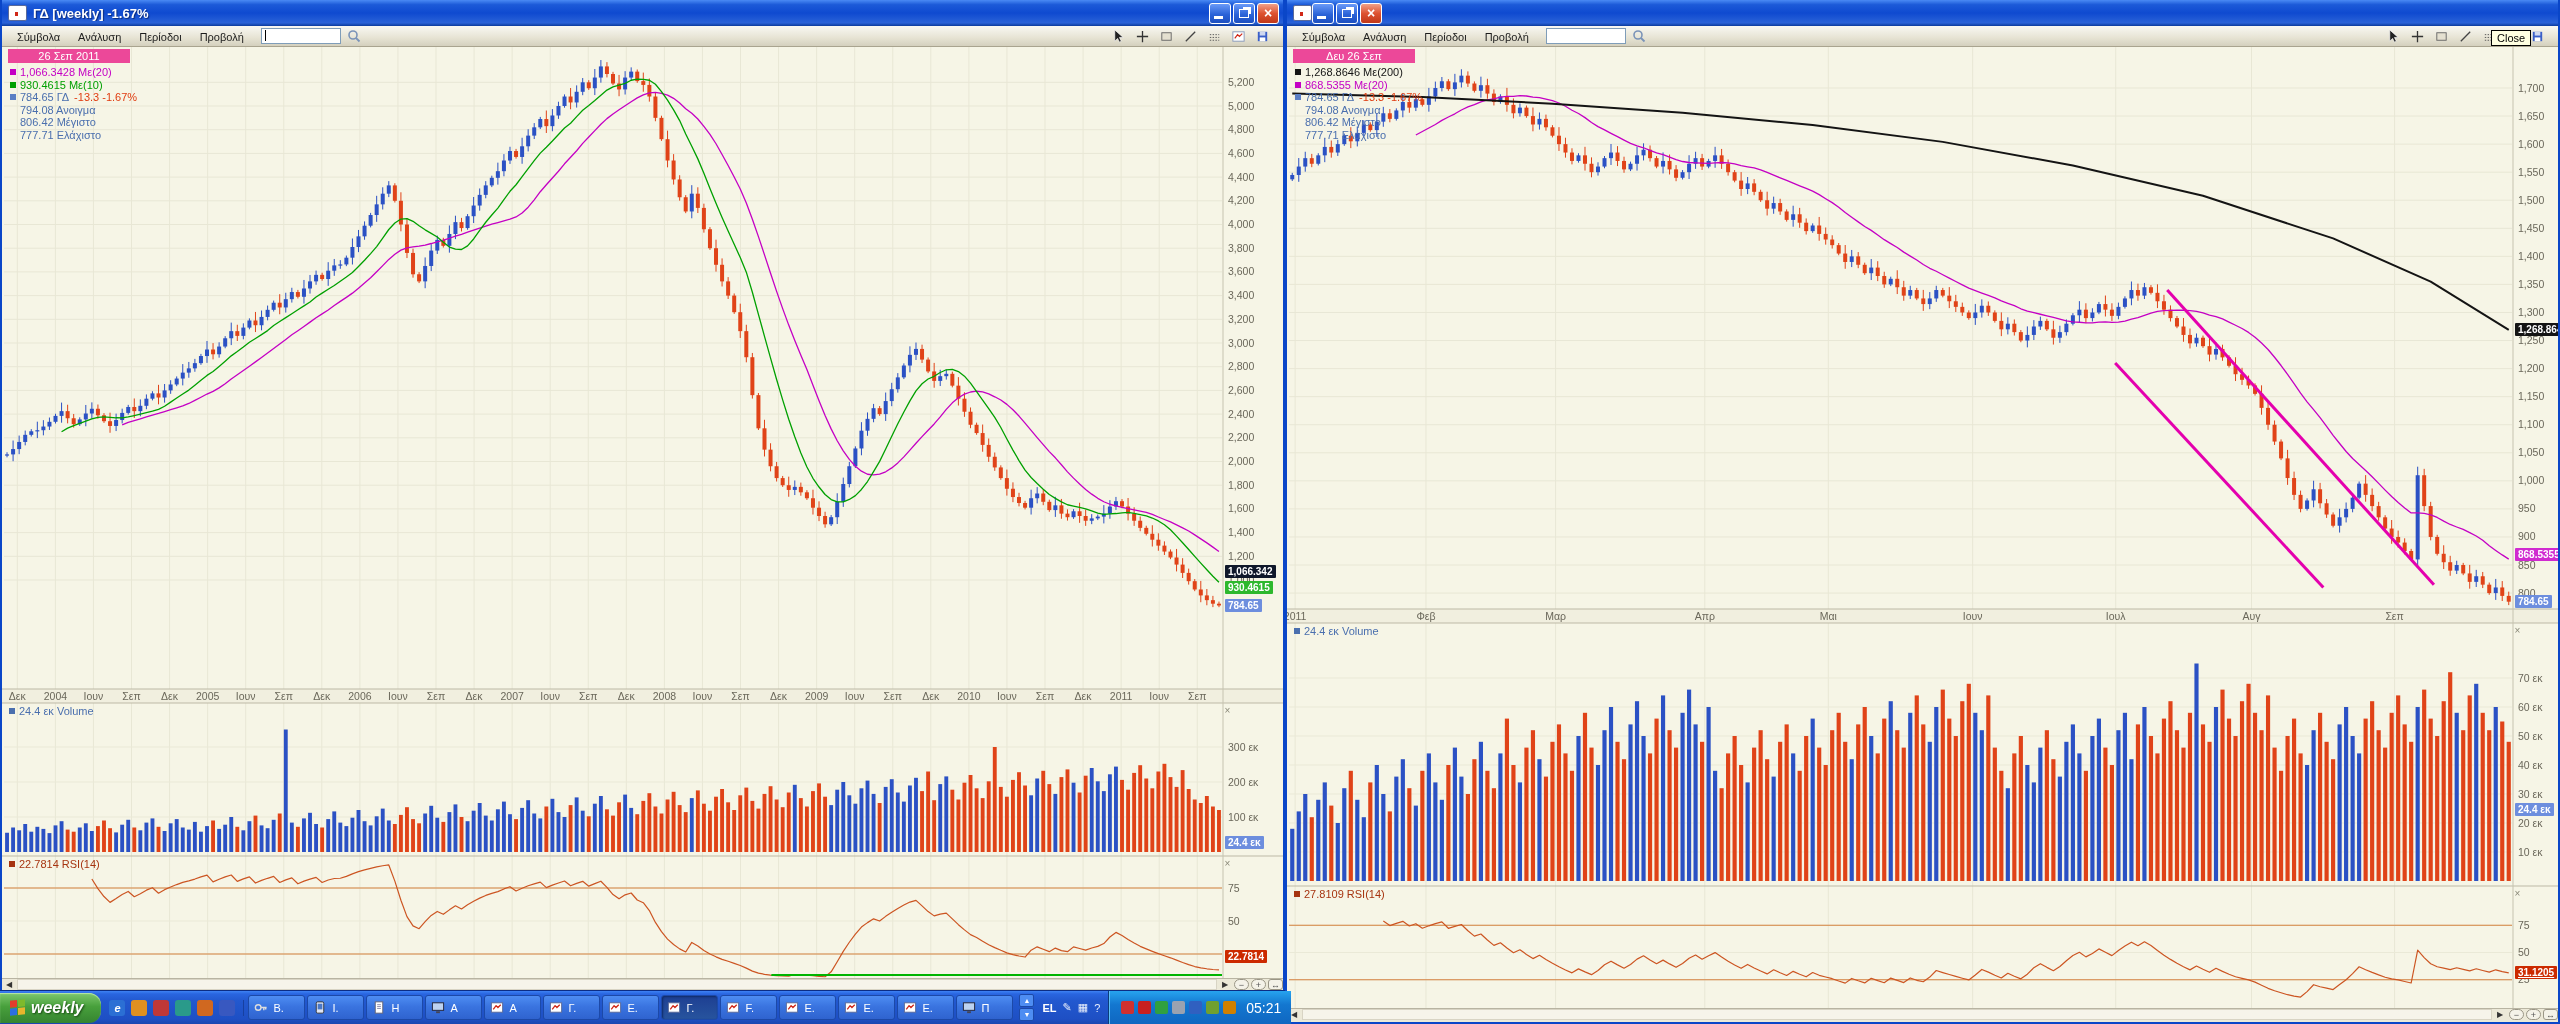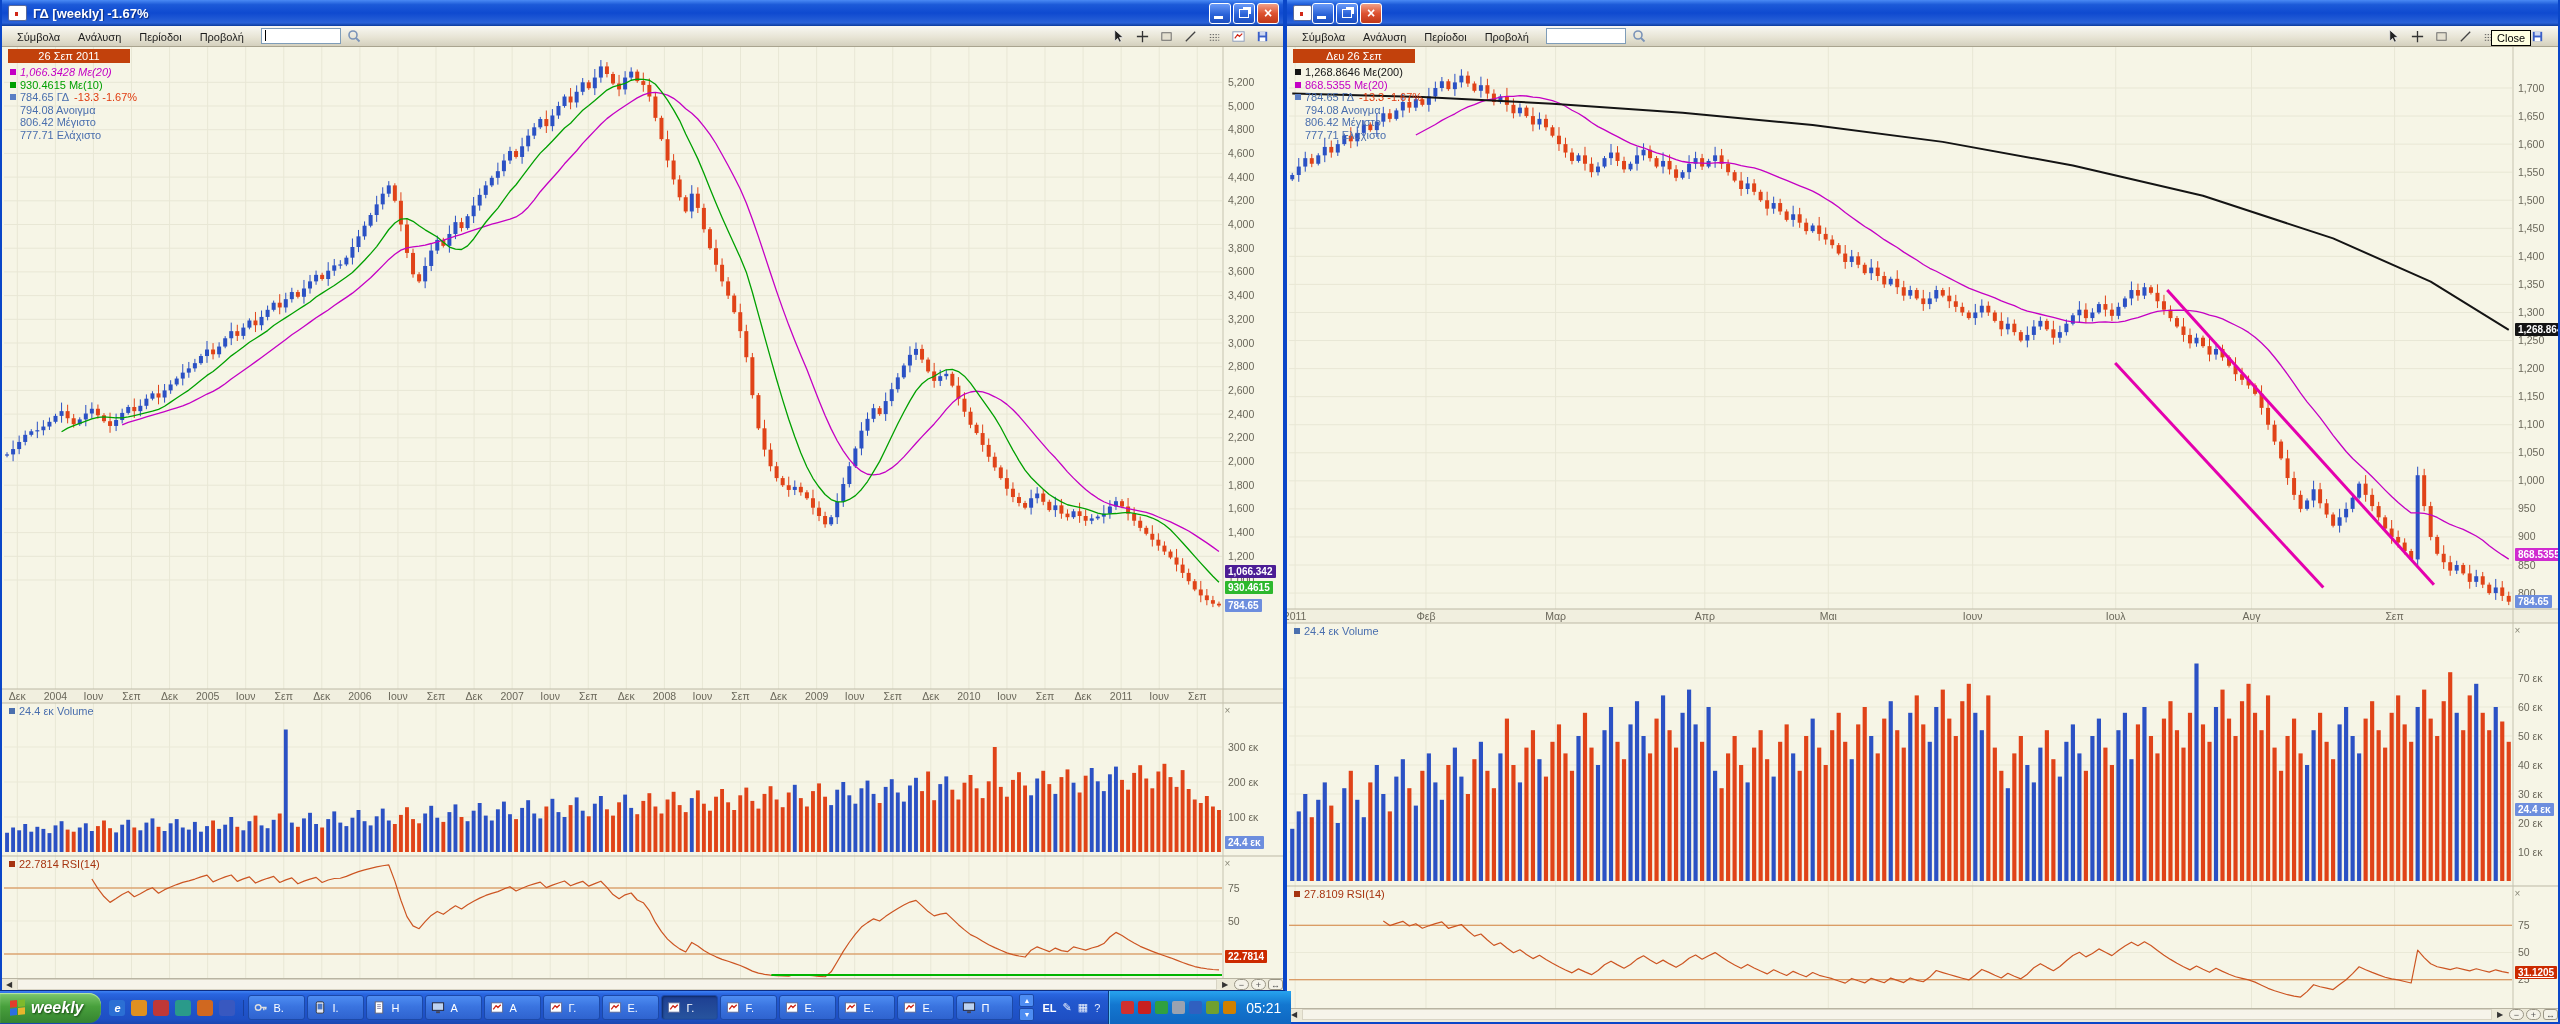--- a/index.html
+++ b/index.html
@@ -23,21 +23,21 @@
   .searchbox{width:74px;height:14px;border:1px solid #7f9db9;font-size:11px;padding:0 2px;background:#fff;}
   .caret{position:absolute;left:4px;top:2px;width:1px;height:11px;background:#000;}
   .mag{margin-left:6px;width:14px;height:14px;display:inline-block;}
   .tools{margin-left:auto;display:flex;gap:3px;align-items:center;padding-right:4px;}
   .tool-btn{width:19px;height:17px;display:inline-flex;align-items:center;justify-content:center;border:1px solid transparent;}
   .tool-btn svg{width:15px;height:15px;}
   .chartbody{position:relative;background:#f6f5e6;overflow:hidden;}
   .chartbody svg{position:absolute;left:0;top:0;}
   .chartbody svg text{font-family:"Liberation Sans",sans-serif;font-size:10.5px;fill:#6a675a;}
   .legend{position:absolute;left:6px;top:2px;pointer-events:none;}
-  .datechip{background:#c2410c;color:#fff;font-size:11px;padding:1px 0;width:122px;text-align:center;margin-bottom:3px;}
+  .datechip{background:#ec4899;color:#fff;font-size:11px;padding:1px 0;width:122px;text-align:center;margin-bottom:3px;}
   .lrow{display:flex;align-items:center;height:12.5px;font-size:11px;white-space:nowrap;}
   .bull{width:6px;height:6px;display:inline-block;margin:0 4px 0 2px;flex:none;}
   .nobull{width:6px;margin:0 4px 0 2px;display:inline-block;}
   .lsuffix{margin-left:5px;}
   .panel-label{position:absolute;font-size:11px;display:flex;align-items:center;pointer-events:none;white-space:nowrap;}
   .panel-x{position:absolute;width:11px;height:11px;font-size:10px;line-height:10px;text-align:center;color:#8a8878;cursor:default;}
   .axis-badge{position:absolute;color:#fff;font-size:10px;font-weight:bold;padding:1px 3px;border-radius:1px;white-space:nowrap;pointer-events:none;}
   .bottomrow{position:absolute;left:0;width:100%;height:12px;background:#ece9d8;border-top:1px solid #b8b4a2;display:flex;align-items:center;box-sizing:border-box;}
   .sb-btn{border:none;background:#ece9d8;font-size:8px;color:#333;width:14px;height:11px;line-height:10px;padding:0;}
   .sb-track{flex:1;height:9px;background:#f6f4ea;border:1px solid #d8d4c4;margin:0 1px;}
@@ -874,21 +874,21 @@
           <rect x="1214.9701492537315" y="556.7" width="4" height="1.7774999999999181" fill="#e04318"></rect>
           <polyline points="120.16417910447761,377.83017500000005 126.22388059701493,375.46017500000005 132.28358208955225,373.56417500000003 138.34328358208955,371.75705000000005 144.40298507462688,369.949925 150.46268656716418,368.05392500000005 156.5223880597015,366.418625 162.5820895522388,364.6115 168.64179104477614,362.74512500000003 174.70149253731344,360.87874999999997 180.76119402985077,358.953125 186.82089552238807,356.4587 192.8805970149254,353.407325 198.9402985074627,350.23744999999997 205,347.03795 211.05970149253733,344.31245 217.11940298507463,340.87595 223.17910447761196,336.72844999999995 229.23880597014926,331.98845 235.2985074626866,327.7817 241.3582089552239,323.5157 247.41791044776122,319.19045 253.47761194029852,314.89482499999997 259.53731343283584,310.451075 265.5970149253732,306.007325 271.65671641791045,301.4747 277.7164179104478,296.9717 283.7761194029851,292.40945 289.83582089552243,287.78795 295.8955223880597,283.6997 301.95522388059703,279.49294999999995 308.01492537313436,275.144 314.07462686567163,270.729875 320.13432835820896,266.878625 326.1940298507463,262.93850000000003 332.2537313432836,258.49475 338.3134328358209,254.38872500000002 344.3731343283582,250.35972500000003 350.43283582089555,246.15297500000003 356.4925373134329,241.175975 362.55223880597015,236.08047499999998 368.6119402985075,230.80722500000002 374.6716417910448,224.76372500000002 380.73134328358213,218.601725 386.7910447761194,212.380475 392.85074626865674,207.28497500000003 398.91044776119406,203.137475 404.97014925373134,200.826725 411.02985074626866,199.937975 417.089552238806,199.16772500000002 423.1492537313433,198.04197499999998 429.2089552238806,196.50147500000003 435.2686567164179,194.7536 441.32835820895525,193.0946 447.3880597014926,191.25785000000002 453.44776119402985,189.09522500000003 459.5074626865672,187.27625 465.5671641791045,185.20250000000004 471.62686567164184,183.12875000000003 477.6865671641791,181.055 483.74626865671644,179.0405 489.80597014925377,177.18005000000005 495.86567164179104,175.52105000000006 501.92537313432837,173.86205 507.9850746268657,172.14380000000006 514.044776119403,169.95155000000005 520.1044776119403,166.04105000000004 526.1641791044776,160.17530000000005 532.2238805970148,152.8283 538.2835820895522,144.71105000000006 544.3432835820895,137.71955000000003 550.4029850746268,130.96505000000002 556.4626865671642,124.26980000000003 562.5223880597015,116.80430000000007 568.5820895522388,110.22755000000006 574.6417910447761,103.71005000000002 580.7014925373134,96.42230000000006 586.7611940298507,90.02330000000006 592.820895522388,83.62430000000006 598.8805970149253,77.20160000000004 604.9402985074627,71.6321000000001 611,66.91580000000005 617.0597014925373,62.82755000000003 623.1194029850745,58.68005000000005 629.1791044776119,54.71030000000002 635.2388059701492,50.918300000000045 641.2985074626865,47.84915000000001 647.3582089552239,45.893899999999974 653.4179104477612,45.419899999999984 659.4776119402985,46.42714999999998 665.5373134328358,48.145399999999995 671.5970149253731,51.344899999999996 677.6567164179104,55.90715 683.7164179104477,61.65439999999995 689.776119402985,66.21664999999996 695.8358208955224,72.02314999999999 701.8955223880597,79.37014999999997 707.955223880597,87.3689 714.0149253731342,96.73039999999997 720.0746268656716,107.47835000000009 726.1343283582089,118.55810000000008 732.1940298507462,129.99335000000008 738.2537313432836,142.08035000000007 744.3134328358209,156.06335000000007 750.3731343283582,172.23860000000002 756.4328358208955,189.59885000000003 762.4925373134328,207.836 768.5522388059701,226.322 774.6119402985074,244.334 780.6716417910447,261.635 786.7313432835821,278.1065 792.7910447761194,293.47595 798.8507462686567,308.2292 804.910447761194,322.5677 810.9701492537313,338.26895 817.0298507462686,353.67395 823.0895522388059,368.42719999999997 829.1492537313433,381.87694999999997 835.2089552238806,393.72695 841.2686567164179,403.8587 847.3283582089553,412.39070000000004 853.3880597014925,419.20445 859.4477611940298,424.18145000000004 865.5074626865671,427.26245 871.5671641791045,427.9142 877.6268656716418,427.20320000000004 883.6865671641791,424.77395 889.7462686567164,420.9227 895.8059701492537,415.88645 901.865671641791,409.9022 907.9253731343283,403.1477 913.9850746268656,396.251 920.044776119403,389.615 926.1044776119403,383.27525 932.1641791044776,376.93550000000005 938.223880597015,369.944 944.2835820895522,362.41925000000003 950.3432835820895,355.8425 956.4029850746268,350.68775000000005 962.4626865671642,347.07349999999997 968.5223880597015,344.99975 974.5820895522388,344.22950000000003 980.6417910447761,344.94050000000004 986.7014925373134,346.8365 992.7611940298507,349.799 998.820895522388,352.99850000000004 1004.8805970149253,357.38300000000004 1010.9402985074627,362.77475000000004 1017,369.05525 1023.0597014925373,376.16525 1029.1194029850747,383.33450000000005 1035.179104477612,390.563 1041.2388059701493,397.673 1047.2985074626868,404.60525 1053.358208955224,410.8265 1059.4179104477612,417.6995 1065.4776119402986,424.86875 1071.5373134328358,431.14925 1077.5970149253733,437.015 1083.6567164179105,442.466 1089.716417910448,447.14675 1095.7761194029852,451.323875 1101.8358208955224,454.760375 1107.8955223880598,457.248875 1113.955223880597,458.9375 1120.0149253731345,460.3595 1126.0746268656717,461.60375 1132.1343283582091,462.78875 1138.1940298507463,464.033 1144.2537313432838,465.3365 1150.313432835821,467.41025 1156.3731343283582,470.01725 1162.4328358208957,472.50575000000003 1168.4925373134329,474.87575 1174.5522388059703,477.83825 1180.6119402985075,480.80075 1186.671641791045,484.00025 1192.7313432835822,487.91075 1198.7910447761194,491.8805 1204.8507462686568,495.85025 1210.910447761194,500.11625 1216.9701492537315,504.56" fill="none" stroke="#c400c4" stroke-width="1.3" stroke-linejoin="round"></polyline>
           <polyline points="59.56716417910448,384.70910000000003 65.6268656716418,381.09485 71.6865671641791,378.60635 77.74626865671641,376.35485 83.80597014925372,374.22185 89.86567164179104,371.97035 95.92537313432835,370.47725 101.98507462686567,369.944 108.04477611940298,370.35875 114.1044776119403,370.7735 120.16417910447761,370.95125 126.22388059701493,369.82550000000003 132.28358208955225,368.52200000000005 138.34328358208955,367.15925000000004 144.40298507462688,365.678 150.46268656716418,364.13750000000005 156.5223880597015,362.36 162.5820895522388,359.279 168.64179104477614,355.1315 174.70149253731344,350.98400000000004 180.76119402985077,346.95500000000004 186.82089552238807,343.0919 192.8805970149254,338.29265 198.9402985074627,333.31565 205,328.39790000000005 211.05970149253733,324.4874 217.11940298507463,319.3919 223.17910447761196,314.1779 229.23880597014926,308.84540000000004 235.2985074626866,304.5794 241.3582089552239,300.07640000000004 247.41791044776122,295.289 253.47761194029852,291.497 259.53731343283584,287.5865 265.5970149253732,283.61675 271.65671641791045,278.462 277.7164179104478,274.55150000000003 283.7761194029851,270.641 289.83582089552243,266.7305 295.8955223880597,262.82 301.95522388059703,258.90950000000004 308.01492537313436,254.99900000000002 314.07462686567163,249.96275000000003 320.13432835820896,246.17075 326.1940298507463,242.26025000000004 332.2537313432836,238.52750000000003 338.3134328358209,234.22595 344.3731343283582,230.07844999999998 350.43283582089555,225.57545 356.4925373134329,219.53195 362.55223880597015,213.25144999999998 368.6119402985075,206.61545 374.6716417910448,199.56470000000002 380.73134328358213,191.03269999999998 386.7910447761194,182.5007 392.85074626865674,176.04244999999997 398.91044776119406,172.04900000000004 404.97014925373134,171.57500000000005 411.02985074626866,174.3005 417.089552238806,178.80350000000004 423.1492537313433,182.83250000000004 429.2089552238806,186.3875 435.2686567164179,189.9425 441.32835820895525,195.1565 447.3880597014926,200.01500000000004 453.44776119402985,202.14800000000002 459.5074626865672,202.50350000000003 465.5671641791045,198.83000000000004 471.62686567164184,191.957 477.6865671641791,183.30650000000003 483.74626865671644,175.24850000000004 489.80597014925377,167.9726 495.86567164179104,161.09960000000007 501.92537313432837,152.56760000000008 507.9850746268657,144.27260000000007 514.044776119403,137.75510000000008 520.1044776119403,129.57860000000005 526.1641791044776,121.52060000000006 532.2238805970148,113.69960000000009 538.2835820895522,106.11560000000009 544.3432835820895,100.19060000000007 550.4029850746268,93.95750000000004 556.4626865671642,87.44 562.5223880597015,81.041 568.5820895522388,76.1825 574.6417910447761,69.66500000000002 580.7014925373134,63.26600000000002 586.7611940298507,58.52600000000001 592.820895522388,53.549000000000035 598.8805970149253,48.287600000000054 604.9402985074627,43.073600000000056 611,39.874100000000055 617.0597014925373,38.215100000000064 623.1194029850745,36.31910000000005 629.1791044776119,33.23810000000009 635.2388059701492,32.17160000000007 641.2985074626865,32.432300000000055 647.3582089552239,33.26180000000005 653.4179104477612,37.29080000000005 659.4776119402985,44.566700000000026 665.5373134328358,53.21719999999999 671.5970149253731,62.81569999999999 677.6567164179104,73.5992 683.7164179104477,86.98970000000003 689.776119402985,99.1952 695.8358208955224,111.87470000000002 701.8955223880597,126.30799999999999 707.955223880597,141.476 714.0149253731342,156.17000000000002 720.0746268656716,170.39000000000004 726.1343283582089,183.899 732.1940298507462,197.171 738.2537313432836,210.56150000000002 744.3134328358209,225.137 750.3731343283582,245.28200000000004 756.4328358208955,267.32300000000004 762.4925373134328,289.36400000000003 768.5522388059701,311.168 774.6119402985074,332.49800000000005 780.6716417910447,352.88 786.7313432835821,372.314 792.7910447761194,389.78090000000003 798.8507462686567,405.8969 804.910447761194,419.9984 810.9701492537313,431.2559 817.0298507462686,440.0249 823.0895522388059,447.4904 829.1492537313433,452.58590000000004 835.2089552238806,454.95590000000004 841.2686567164179,454.8374 847.3283582089553,452.4674 853.3880597014925,448.628 859.4477611940298,442.466 865.5074626865671,434.5265 871.5671641791045,424.5725 877.6268656716418,414.3815 883.6865671641791,402.0575 889.7462686567164,389.2595 895.8059701492537,376.817 901.865671641791,364.967 907.9253731343283,353.828 913.9850746268656,343.874 920.044776119403,336.764 926.1044776119403,332.024 932.1641791044776,329.2985 938.223880597015,325.5065 944.2835820895522,322.781 950.3432835820895,322.4255 956.4029850746268,324.5585 962.4626865671642,329.18 968.5223880597015,336.17150000000004 974.5820895522388,344.58500000000004 980.6417910447761,353.117 986.7014925373134,361.649 992.7611940298507,370.29949999999997 998.820895522388,380.4905 1004.8805970149253,391.985 1010.9402985074627,403.124 1017,413.552 1023.0597014925373,423.1505 1029.1194029850747,430.4975 1035.179104477612,436.541 1041.2388059701493,442.229 1047.2985074626868,447.5615 1053.358208955224,451.3535 1059.4179104477612,454.9085 1065.4776119402986,457.7525 1071.5373134328358,459.1745 1077.5970149253733,460.478 1083.6567164179105,461.7815 1089.716417910448,463.796 1095.7761194029852,466.10675000000003 1101.8358208955224,467.29175 1107.8955223880598,466.93625 1113.955223880597,466.5215 1120.0149253731345,465.8105 1126.0746268656717,465.455 1132.1343283582091,466.403 1138.1940298507463,467.588 1144.2537313432838,468.8915 1150.313432835821,471.0245 1156.3731343283582,473.92775 1162.4328358208957,477.71975 1168.4925373134329,482.81525 1174.5522388059703,489.155 1180.6119402985075,495.791 1186.671641791045,502.5455 1192.7313432835822,509.4185 1198.7910447761194,516.173 1204.8507462686568,522.809 1210.910447761194,529.208 1216.9701492537315,535.19225" fill="none" stroke="#00a000" stroke-width="1.3" stroke-linejoin="round"></polyline>
           <polyline points="89.86567164179104,832 95.92537313432835,841.6305732484077 101.98507462686567,849.5288189750522 108.04477611940298,855.3822013292267 114.1044776119403,851.5860875767337 120.16417910447761,847.4967644089505 126.22388059701493,844.4294415127255 132.28358208955225,849.7150623142147 138.34328358208955,846.74784987944 144.40298507462688,843.1570470867202 150.46268656716418,840.7088038944119 156.5223880597015,846.1811372245659 162.5820895522388,842.6550266483683 168.64179104477614,840.0026429440435 174.70149253731344,837.565712431583 180.76119402985077,835.324923561282 186.82089552238807,833.8082624980705 192.8805970149254,832.0511472859462 198.9402985074627,829.8650238319028 205,828.0646351454736 211.05970149253733,834.8461025621824 217.11940298507463,832.2726744547712 223.17910447761196,829.844186078028 229.23880597014926,827.9973484830421 235.2985074626866,834.4068187584534 241.3582089552239,831.8361149719108 247.41791044776122,829.8707736218834 253.47761194029852,836.0256877850945 259.53731343283584,833.355096585902 265.5970149253732,831.3051570060707 271.65671641791045,829.4385381711486 277.7164179104478,835.4505363990936 283.7761194029851,832.8989043915428 289.83582089552243,830.9313167208588 295.8955223880597,836.7870523399793 301.95522388059703,834.1419520887958 308.01492537313436,832.0980298410357 314.07462686567163,830.3713394705512 320.13432835820896,835.5026494033957 326.1940298507463,832.9839311339495 332.2537313432836,831.49433875006 338.3134328358209,831.2291819668499 344.3731343283582,829.3778939666698 350.43283582089555,826.8265803375648 356.4925373134329,824.6824838434876 362.55223880597015,822.8599525619553 368.6119402985075,821.2956893845998 374.6716417910448,819.9419016566703 380.73134328358213,818.7618247507294 386.7910447761194,817.9391533037785 392.85074626865674,834.1259215080556 398.91044776119406,853.1975248419498 404.97014925373134,869.5885702825685 411.02985074626866,878.9064267971451 417.089552238806,881.6770396466262 423.1492537313433,874.6267680199733 429.2089552238806,868.4021752451933 435.2686567164179,864.4688913031084 441.32835820895525,867.3012097588486 447.3880597014926,862.8695888037896 453.44776119402985,858.7826416155099 459.5074626865672,861.9144326605401 465.5671641791045,857.780021388593 471.62686567164184,854.3360846678454 477.6865671641791,851.1231957853947 483.74626865671644,848.4390304260055 489.80597014925377,846.3808313585453 495.86567164179104,844.6243277705826 501.92537313432837,841.9362737983166 507.9850746268657,839.7084756069246 514.044776119403,843.9523557516437 520.1044776119403,841.2268608220184 526.1641791044776,838.7189660864567 532.2238805970148,836.8923666357408 538.2835820895522,835.153571668181 544.3432835820895,840.6715117074227 550.4029850746268,838.1115558603811 556.4626865671642,836.0105959970707 562.5223880597015,834.0529835893851 568.5820895522388,838.8128464397629 574.6417910447761,836.3443662418551 580.7014925373134,834.3255040092624 586.7611940298507,839.1598541118776 592.820895522388,836.6216863684846 598.8805970149253,834.2194359535638 604.9402985074627,840.3518185133652 611,847.5654259142705 617.0597014925373,851.8600072835471 623.1194029850745,847.8702203292149 629.1791044776119,846.00849189347 635.2388059701492,853.0077636826445 641.2985074626865,855.7115778466248 647.3582089552239,863.5484607525805 653.4179104477612,875.4245623621518 659.4776119402985,884.6792253274232 665.5373134328358,892.0758318455366 671.5970149253731,897.5136629425139 677.6567164179104,901.8805658467302 683.7164179104477,904.98152565327 689.776119402985,895.4095164820865 695.8358208955224,898.9040394581942 701.8955223880597,903.5220232398358 707.955223880597,907.0648143361615 714.0149253731342,909.8262610501716 720.0746268656716,912.3251476449012 726.1343283582089,914.290535815899 732.1940298507462,916.3965887005827 738.2537313432836,918.5583651126185 744.3134328358209,921.1190037127449 750.3731343283582,924.0944439327469 756.4328358208955,926.1509873008002 762.4925373134328,927.2888094934054 768.5522388059701,928.1072340868378 774.6119402985074,928.6684603844893 780.6716417910447,929.0037616710811 786.7313432835821,929.2325080761175 792.7910447761194,927.4925096479996 798.8507462686567,927.8254391175828 804.910447761194,928.1933195821891 810.9701492537313,928.7776287725673 817.0298507462686,929.2776601020107 823.0895522388059,929.7686043194374 829.1492537313433,924.8307569339441 835.2089552238806,914.7318757638136 841.2686567164179,904.3796441467614 847.3283582089553,895.2645268858415 853.3880597014925,887.1981811486481 859.4477611940298,880.0280749919001 865.5074626865671,875.6320861074896 871.5671641791045,871.8548358197589 877.6268656716418,874.0582474778845 883.6865671641791,869.357814676491 889.7462686567164,865.3618129450056 895.8059701492537,861.6023622198995 901.865671641791,858.0684910393445 907.9253731343283,855.0613203128357 913.9850746268656,853.4288782609166 920.044776119403,858.8832107348189 926.1044776119403,864.5698503432432 932.1641791044776,868.8661628163786 938.223880597015,867.054980743484 944.2835820895522,866.1236714972392 950.3432835820895,871.905977365987 956.4029850746268,877.683920319461 962.4626865671642,882.9015501028164 968.5223880597015,887.6242273125614 974.5820895522388,890.4337959322077 980.6417910447761,894.2124991512952 986.7014925373134,897.686432258325 992.7611940298507,900.5848743005248 998.820895522388,903.2927080959042 1004.8805970149253,905.8214115097813 1010.9402985074627,907.6859735546759 1017,908.9873940011089 1023.0597014925373,910.0273763780532 1029.1194029850747,903.1546004134293 1035.179104477612,899.82397164284 1041.2388059701493,902.3102106806527 1047.2985074626868,904.6650691398526 1053.358208955224,901.0859840168216 1059.4179104477612,903.6242501122488 1065.4776119402986,904.6873386686513 1071.5373134328358,899.8683401704216 1077.5970149253733,901.5206430532512 1083.6567164179105,903.1543474362935 1089.716417910448,901.0276179286915 1095.7761194029852,899.3780453364529 1101.8358208955224,896.5594805290368 1107.8955223880598,890.0205773302839 1113.955223880597,885.4044104401283 1120.0149253731345,888.5243433727978 1126.0746268656717,892.4279245665035 1132.1343283582091,896.0196619000491 1138.1940298507463,899.32675186594 1144.2537313432838,901.8979704186469 1150.313432835821,904.3265897551154 1156.3731343283582,906.6180272752408 1162.4328358208957,908.777816392111 1168.4925373134329,910.8115543845342 1174.5522388059703,913.0778059066938 1180.6119402985075,915.4706512600592 1186.671641791045,917.6134259145252 1192.7313432835822,919.5383589590679 1198.7910447761194,920.8077914042167 1204.8507462686568,921.7815583510506 1210.910447761194,922.4987656500599 1216.9701492537315,922.8620502824058" fill="none" stroke="#cc5522" stroke-width="1.2" stroke-linejoin="round"></polyline>
           <line x1="769.34" y1="928.12" x2="1220" y2="928.12" stroke="#00b400" stroke-width="2"></line>
         </svg>
     <div class="legend">
           <div class="datechip">26 Σεπ 2011</div>
           <div class="lrow">
             <span class="bull" style="background: rgb(196, 0, 196);"></span>
-            <span style="color: rgb(196, 0, 196); font-style: italic;">1,066.3428 Με(20)</span>
+            <span style="color: rgb(196, 0, 196);">1,066.3428 Με(20)</span>
           </div>
           <div class="lrow">
             <span class="bull" style="background: rgb(0, 160, 0);"></span>
             <span style="color: rgb(0, 160, 0);">930.4615 Με(10)</span>
           </div>
           <div class="lrow">
             <span class="bull" style="background: rgb(91, 127, 196);"></span>
             <span style="color: rgb(74, 111, 174);">784.65 ΓΔ</span>
             <span class="lsuffix" style="color: rgb(224, 60, 16);">-13.3 -1.67%</span>
           </div>
@@ -908,21 +908,21 @@
         <div class="panel-label" style="left: 5px; top: 658px; color: rgb(74, 111, 174);">
           <span class="bull" style="background: rgb(74, 111, 174);"></span>
           <span>24.4 εκ Volume</span>
         </div>
         <div class="panel-label" style="left: 5px; top: 811px; color: rgb(166, 52, 16);">
           <span class="bull" style="background: rgb(166, 52, 16);"></span>
           <span>22.7814 RSI(14)</span>
         </div>
         <div class="panel-x" style="left: 1220px; top: 659px;">×</div>
         <div class="panel-x" style="left: 1220px; top: 812px;">×</div>
-        <div class="axis-badge" style="left: 1223px; top: 518.138px; background: #4c1d95;">1,066.342</div>
+        <div class="axis-badge" style="left: 1223px; top: 518.138px; background: #0f172a;">1,066.342</div>
         <div class="axis-badge" style="left: 1223px; top: 534.24px; background: rgb(45, 184, 45);">930.4615</div>
         <div class="axis-badge" style="left: 1223px; top: 551.519px; background: rgb(109, 142, 222);">784.65</div>
         <div class="axis-badge" style="left: 1223px; top: 789.46px; background: rgb(109, 142, 222);">24.4 εκ</div>
         <div class="axis-badge" style="left: 1223px; top: 902.929px; background: rgb(204, 42, 0);">22.7814</div>
       </div>
     <div class="bottomrow" style="top:978px;">
       <button class="sb-btn">◀</button>
       <div class="sb-track"></div>
       <button class="sb-btn">▶</button>
       <button class="zb">−</button>

